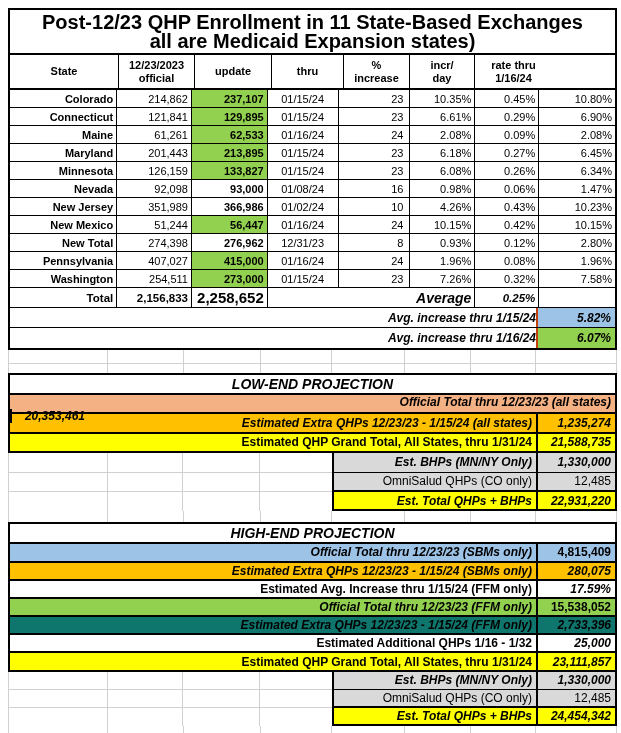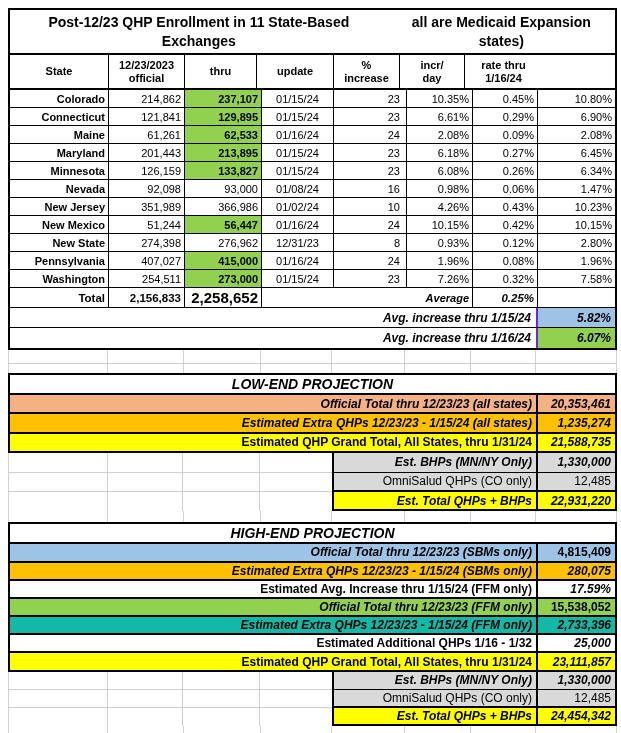--- a/index.html
+++ b/index.html
@@ -1,35 +1,35 @@
 <!DOCTYPE html>
 <html><head>
 <meta charset="utf-8">
 <style>
   html,body{margin:0;padding:0;background:#fff;}
   body{width:621px;height:733px;overflow:hidden;font-family:"Liberation Sans",sans-serif;color:#000;}
   .sheet{padding-top:8px;}
   
   .main{margin-left:8px;width:609px;box-sizing:border-box;border:2px solid #000;background:#fff;}
-  .titleblock{height:43px;border-bottom:2px solid #000;display:flex;flex-direction:row;align-items:center;justify-content:center;text-align:center;font-weight:bold;font-size:14px;line-height:19px;}
+  .titleblock{height:43px;border-bottom:2px solid #000;display:flex;flex-direction:column;align-items:center;justify-content:center;text-align:center;font-weight:bold;font-size:20px;line-height:19px;}
   .hrow{display:flex;height:33px;border-bottom:2px solid #000;}
   .hc{box-sizing:border-box;border-right:1px solid #000;display:flex;flex-direction:column;align-items:center;justify-content:center;font-weight:bold;font-size:11px;line-height:13px;text-align:center;}
   .drow{display:flex;height:18px;border-bottom:1px solid #000;box-sizing:border-box;}
   .trow{display:flex;height:20px;border-bottom:1px solid #000;box-sizing:border-box;font-size:11.5px;}
   .arow{display:flex;height:20px;box-sizing:border-box;}
   .arow.first{border-bottom:1px solid #000;}
   .c{box-sizing:border-box;border-right:1px solid #000;display:flex;align-items:center;font-size:11px;}
-  .w0{width:99px}.w1{width:76px}.w2{width:77px}.w3{width:72px}.w4{width:73px}.w5{width:66px}.w6{width:65px}
+  .w0{width:109px}.w1{width:76px}.w2{width:77px}.w3{width:72px}.w4{width:73px}.w5{width:66px}.w6{width:65px}
   .w7{width:77px;border-right:none}
   .wm{width:211px}
   .num{justify-content:flex-end;padding-right:3px;}
   .pad{padding-right:6px;}
   .ctr{justify-content:center;}
-  .b{font-weight:bold}.bi{font-weight:bold;font-style:italic}.i{}.n{font-weight:normal}
-  .avglabel{width:528px;box-sizing:border-box;border-right:2px solid #6d28d9;display:flex;align-items:center;justify-content:flex-end;padding-right:5px;font-size:12px;}
+  .b{font-weight:bold}.bi{font-weight:bold;font-style:italic}.i{}.n{font-weight:bold}
+  .avglabel{width:528px;box-sizing:border-box;border-right:2px solid #c2410c;display:flex;align-items:center;justify-content:flex-end;font-size:12px;}
   .avgval{width:77px;box-sizing:border-box;display:flex;align-items:center;justify-content:flex-end;padding-right:4px;font-size:12px;}
   
   .gap{margin-left:8px;width:609px;box-sizing:border-box;display:flex;border-left:1px solid #d0d0d0;}
   .gap .gc{box-sizing:border-box;border-right:1px solid #d0d0d0;}
   .gline{border-bottom:1px solid #d0d0d0;}
   .g0{width:99px}.g1{width:76px}.g2{width:77px}.g3{width:72px}.g4{width:73px}.g5{width:66px}.g6{width:65px}.g7{width:81px}
   
   .proj{margin-left:8px;width:609px;box-sizing:border-box;}
   .ptitle{box-sizing:border-box;border:2px solid #000;height:22px;display:flex;align-items:center;justify-content:center;font-weight:bold;font-style:italic;font-size:14px;background:#fff;}
   .prow{display:flex;box-sizing:border-box;border-left:2px solid #000;border-right:2px solid #000;border-bottom:2px solid #000;}
@@ -56,25 +56,25 @@
     </div>
 
     <div class="hrow">
       <div class="hc w0">
           <span>State</span>
         </div>
       <div class="hc w1">
           <span>12/23/2023</span>
           <span>official</span>
         </div>
+      <div class="hc w2">
+          <span>update</span>
+        </div>
       <div class="hc w3">
           <span>thru</span>
-        </div>
-      <div class="hc w2">
-          <span>update</span>
         </div>
       <div class="hc w5">
           <span>%</span>
           <span>increase</span>
         </div>
       <div class="hc w6">
           <span>incr/</span>
           <span>day</span>
         </div>
       <div class="hc w7">
@@ -157,21 +157,21 @@
       <div class="c w0 num b">New Mexico</div>
       <div class="c w1 num">51,244</div>
       <div class="c w2 num b" style="background-color: rgb(146, 208, 80);">56,447</div>
       <div class="c w3 ctr">01/16/24</div>
       <div class="c w4 num pad">24</div>
       <div class="c w5 num">10.15%</div>
       <div class="c w6 num i">0.42%</div>
       <div class="c w7 num i">10.15%</div>
     </div>
     <div class="drow">
-      <div class="c w0 num b">New State</div>
+      <div class="c w0 num b">New Total</div>
       <div class="c w1 num">274,398</div>
       <div class="c w2 num n" style="background-color: rgb(255, 255, 255);">276,962</div>
       <div class="c w3 ctr">12/31/23</div>
       <div class="c w4 num pad">8</div>
       <div class="c w5 num">0.93%</div>
       <div class="c w6 num i">0.12%</div>
       <div class="c w7 num i">2.80%</div>
     </div>
     <div class="drow">
       <div class="c w0 num b">Pennsylvania</div>
@@ -191,21 +191,21 @@
       <div class="c w4 num pad">23</div>
       <div class="c w5 num">7.26%</div>
       <div class="c w6 num i">0.32%</div>
       <div class="c w7 num i">7.58%</div>
     </div>
 
     <div class="trow">
       <div class="c w0 num b" style="font-size:11.5px">Total</div>
       <div class="c w1 num b" style="font-size:11.5px">2,156,833</div>
       <div class="c w2 num b" style="font-size:15px">2,258,652</div>
-      <div class="c wm num bi" style="font-size:11px">Average</div>
+      <div class="c wm num bi" style="font-size:14px">Average</div>
       <div class="c w6 num bi" style="font-size:11.5px">0.25%</div>
       <div class="c w7"></div>
     </div>
 
     <div class="arow first">
       <div class="avglabel bi">Avg. increase thru 1/15/24</div>
       <div class="avgval bi" style="background-color: rgb(157, 195, 230);">5.82%</div>
     </div>
     <div class="arow">
       <div class="avglabel bi">Avg. increase thru 1/16/24</div>
@@ -232,21 +232,21 @@
         <div class="gc g4"></div>
         <div class="gc g5"></div>
         <div class="gc g6"></div>
         <div class="gc g7"></div>
     </div>
   </div>
 
   <div class="proj low">
     <div class="ptitle">LOW-END PROJECTION</div>
 
-    <div class="prow" style="background-color: rgb(244, 177, 131);">
+    <div class="prow" style="background-color: rgb(244, 177, 131); flex-direction: column;">
       <div class="plabel bi">Official Total thru 12/23/23 (all states)</div>
       <div class="pval bi">20,353,461</div>
     </div>
     <div class="prow" style="background-color: rgb(255, 192, 0);">
       <div class="plabel bi">Estimated Extra QHPs 12/23/23 - 1/15/24 (all states)</div>
       <div class="pval bi">1,235,274</div>
     </div>
     <div class="prow" style="background-color: rgb(255, 255, 0);">
       <div class="plabel b">Estimated QHP Grand Total, All States, thru 1/31/24</div>
       <div class="pval bi">21,588,735</div>
@@ -313,21 +313,21 @@
       <div class="pval bi">280,075</div>
     </div>
     <div class="prow" style="background-color: rgb(255, 255, 255);">
       <div class="plabel b">Estimated Avg. Increase thru 1/15/24 (FFM only)</div>
       <div class="pval bi">17.59%</div>
     </div>
     <div class="prow" style="background-color: rgb(146, 208, 80);">
       <div class="plabel bi">Official Total thru 12/23/23 (FFM only)</div>
       <div class="pval b">15,538,052</div>
     </div>
-    <div class="prow" style="background-color: #14b8a6;">
+    <div class="prow" style="background-color: #0f766e;">
       <div class="plabel bi">Estimated Extra QHPs 12/23/23 - 1/15/24 (FFM only)</div>
       <div class="pval bi">2,733,396</div>
     </div>
     <div class="prow" style="background-color: rgb(255, 255, 255);">
       <div class="plabel b">Estimated Additional QHPs 1/16 - 1/32</div>
       <div class="pval bi">25,000</div>
     </div>
     <div class="prow" style="background-color: rgb(255, 255, 0);">
       <div class="plabel b">Estimated QHP Grand Total, All States, thru 1/31/24</div>
       <div class="pval bi">23,111,857</div>

